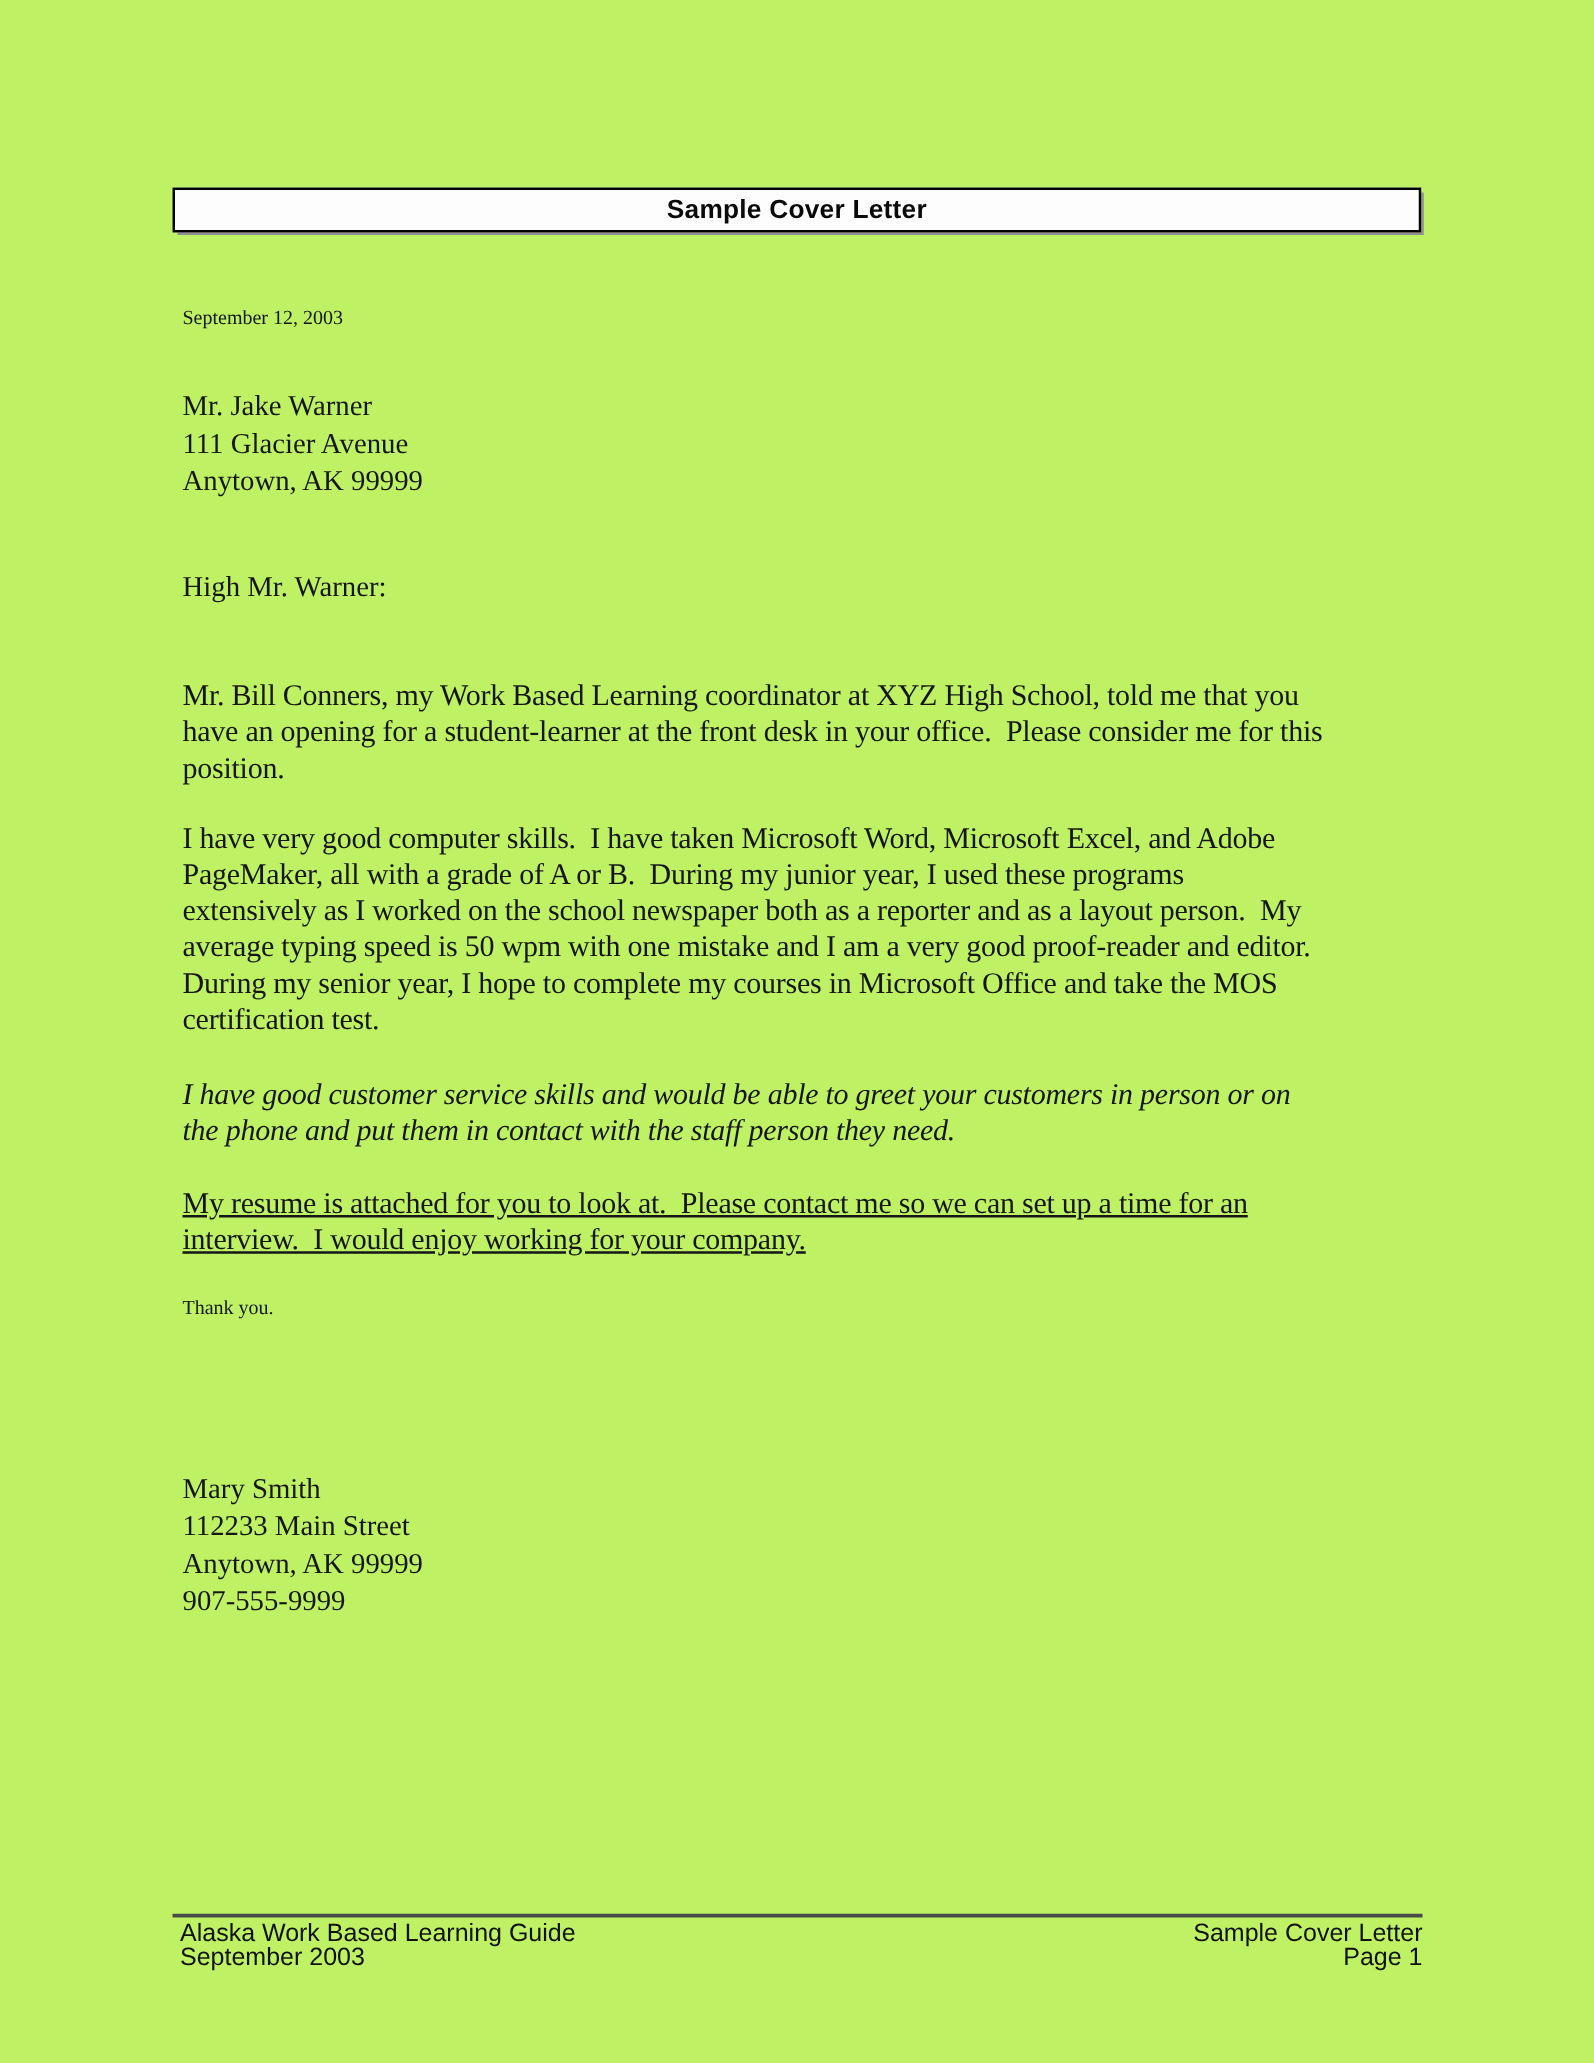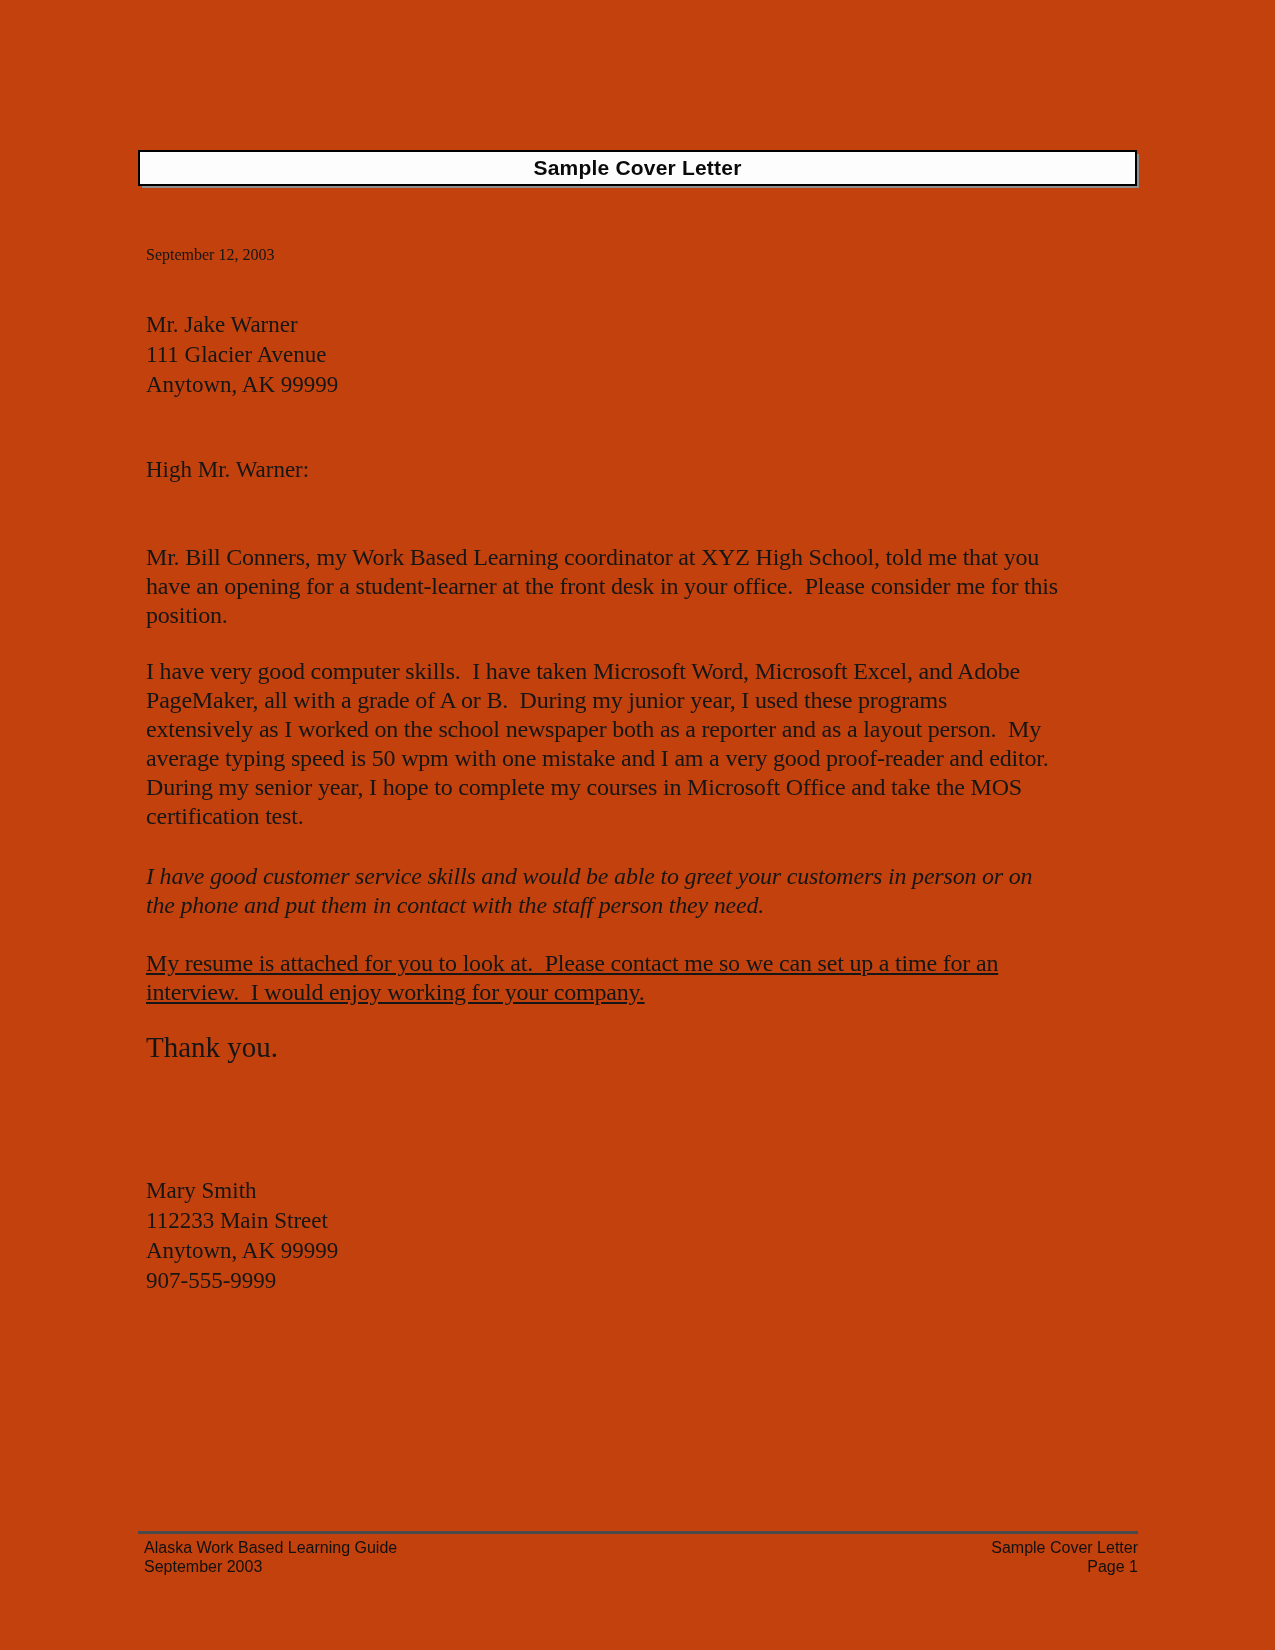--- a/index.html
+++ b/index.html
@@ -1,20 +1,20 @@
 <!DOCTYPE html>
 <html><head>
 <meta charset="utf-8">
 <style>
   html,body{margin:0;padding:0;background:#e9e9e9;}
   .page{
     position:relative;
     width:1275px;height:1650px;
     margin:0 auto;
-    background:#c2410c;
+    background:#bef264;
     color:#161616;
     font-family:"Liberation Serif","DejaVu Serif",serif;
     overflow:hidden;
   }
   .content{
     position:absolute;
     left:138px;top:150px;
     width:1000px;
   }
   .title-box{
@@ -39,33 +39,33 @@
     white-space:pre-wrap;
   }
   .date-line{margin-top:54px;font-size:16px;line-height:30px;}
   .recipient{margin-top:40px;font-size:23px;line-height:30px;}
   .salutation{margin-top:55px;font-size:23px;line-height:30px;}
   .para{font-size:24px;line-height:29px;letter-spacing:-0.2px;}
   .para-1{margin-top:58px;}
   .para-2{margin-top:27px;}
   .para-3{margin-top:31px;font-style:italic;}
   .para-4{margin-top:29px;text-decoration:underline;}
-  .closing{margin-top:25px;font-size:29px;line-height:30px;}
+  .closing{margin-top:25px;font-size:16px;line-height:30px;}
   .signature{margin-top:114px;font-size:23px;line-height:30px;}
   .footer{
     position:absolute;
     left:138px;
     width:1000px;
     top:1531px;
     border-top:3px solid #4a4a4a;
     padding-top:4px;
     display:flex;
     justify-content:space-between;
     font-family:"Liberation Sans","DejaVu Sans",sans-serif;
-    font-size:16px;
+    font-size:20px;
     line-height:19px;
     color:#111;
   }
   .footer-left{white-space:pre-line;padding-left:6px;}
   .footer-right{white-space:pre-line;text-align:right;}
 </style>
 </head>
 <body>
 
 <div class="page">

